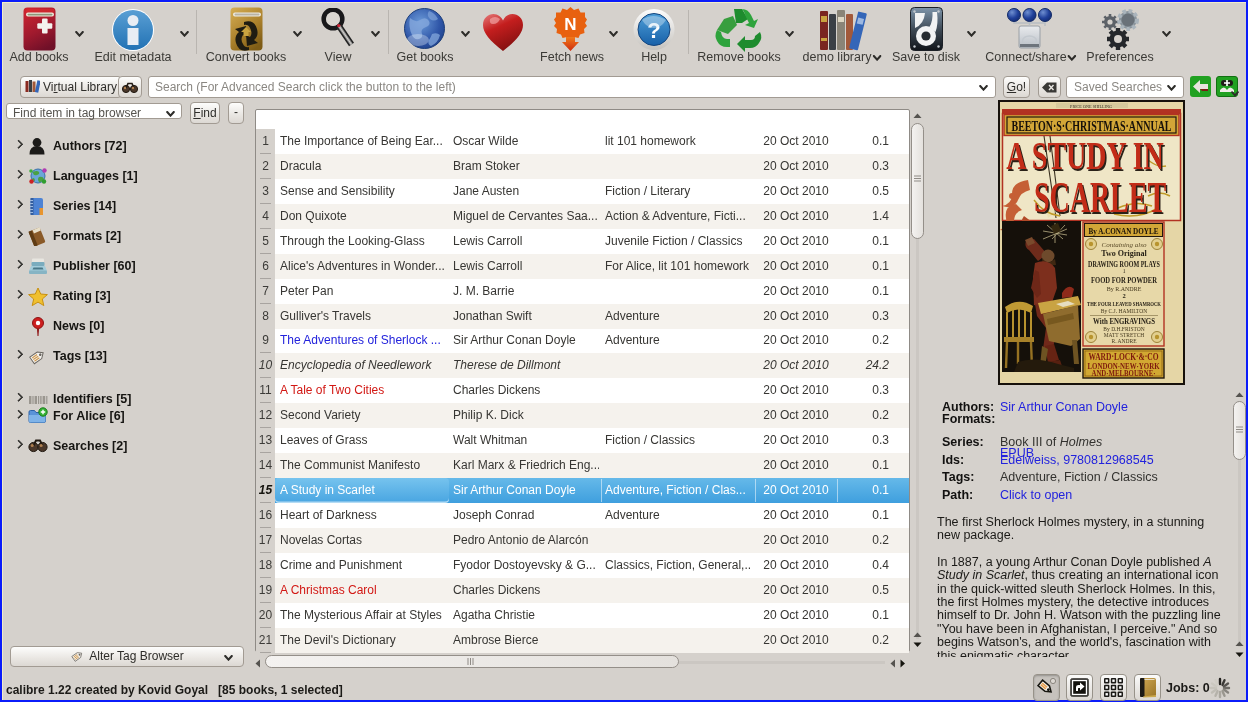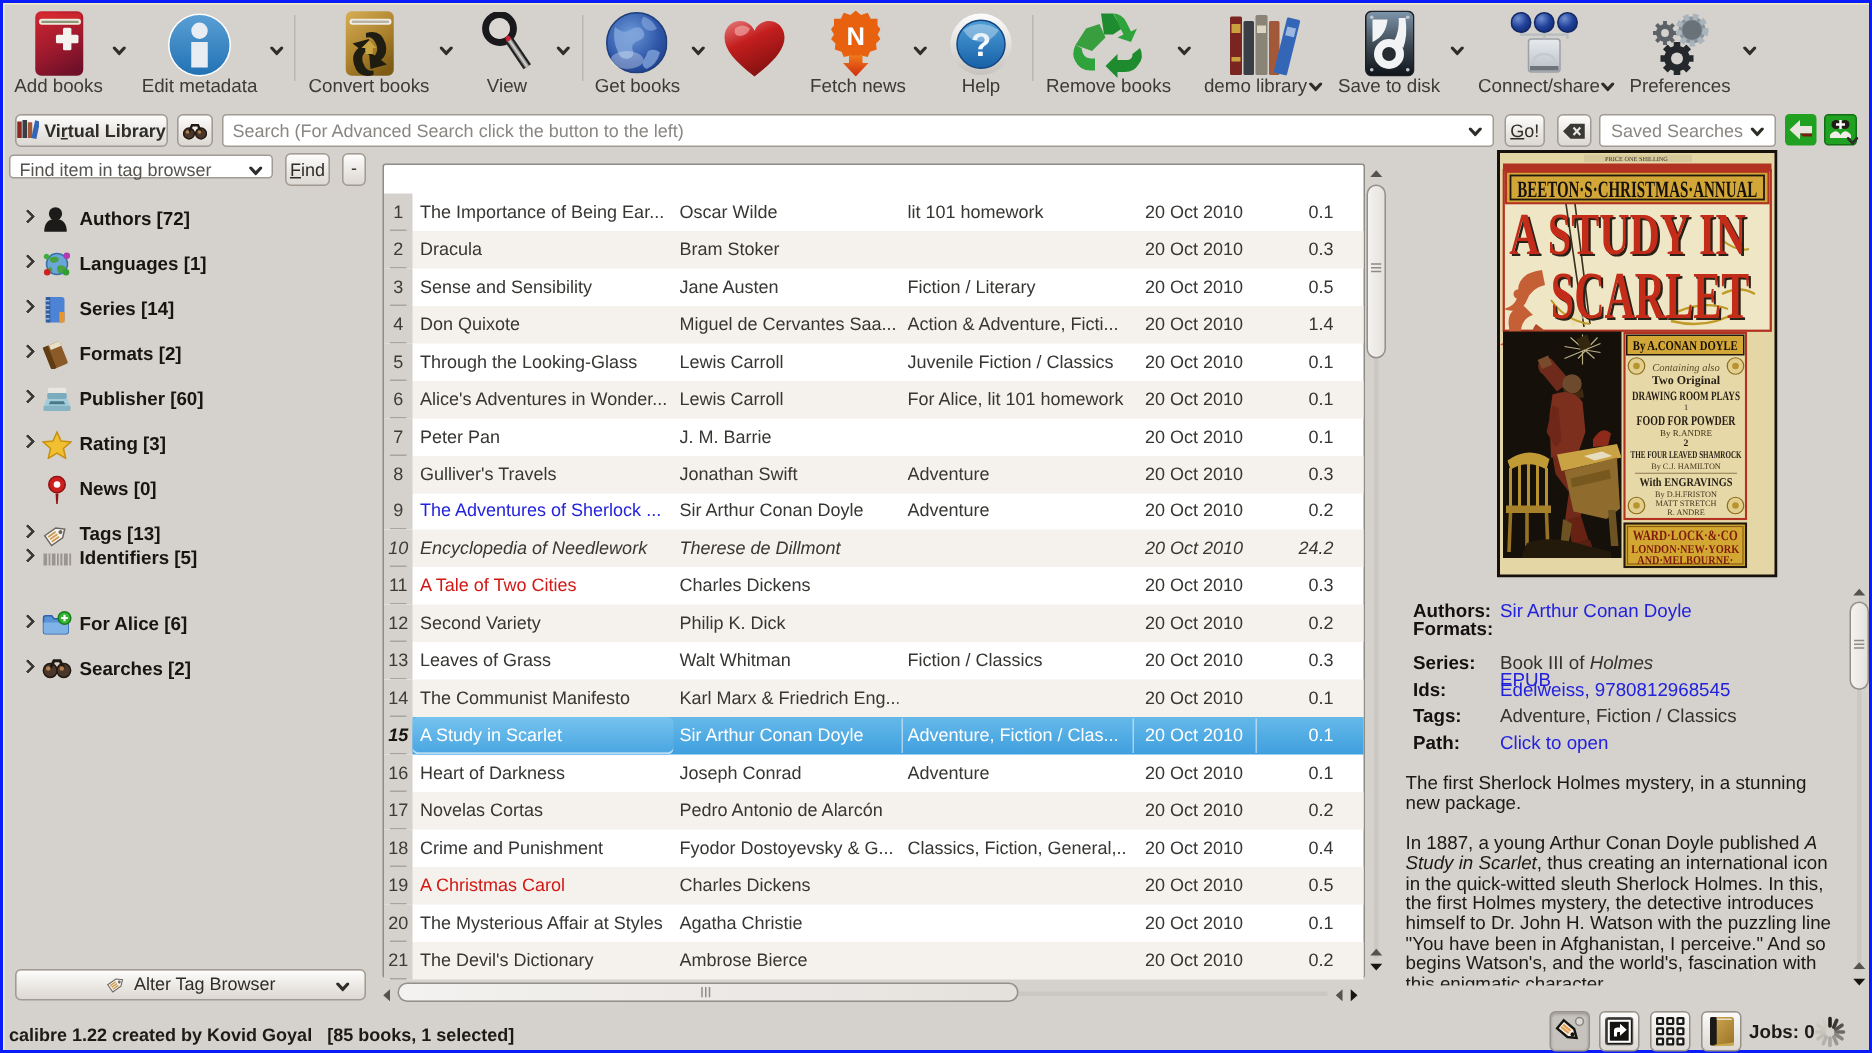--- a/index.html
+++ b/index.html
@@ -293,21 +293,21 @@
         <circle cx="20" cy="31" r="4" fill="#d5d1cc"></circle>
       </g>
     </svg>
     <div class="tlabel" style="left:1118px;">Preferences</div>
     <svg class="darr" style="left:1160px;" viewBox="0 0 9 6">
         <path d="M1.2 1 L4.5 4.6 L7.8 1" stroke="#2e2d2a" stroke-width="2.1" fill="none" stroke-linecap="round"></path>
       </svg>
   </div>
 
   <div id="searchrow">
-    <div class="btn" style="left:8px;top:74px;width:102px;height:22px;line-height:20px;font-weight:bold;">
+    <div class="btn" style="left:18px;top:74px;width:102px;height:22px;line-height:20px;">
       <svg width="15" height="13" viewBox="0 0 15 13" style="vertical-align:-2px;margin-right:3px;">
         <rect x="0.5" y="1" width="3" height="11" fill="#8a2a20"></rect>
         <rect x="4" y="0" width="3" height="12" fill="#3a3f45"></rect>
         <rect x="7.5" y="1.5" width="3" height="10.5" fill="#a2593a"></rect>
         <g transform="rotate(12 13 7)">
             <rect x="11" y="0.5" width="3.4" height="12" fill="#3466b8"></rect>
           </g>
       </svg><span style="color:#2e2d2a;">Vi<u>r</u>tual Library</span>
     </div>
     <div class="btn" style="left:116px;top:74px;width:24px;height:22px;">
@@ -437,21 +437,21 @@
       <span class="tar"></span>
       <svg width="19" height="19" viewBox="0 0 19 19">
           <g transform="rotate(-35 9 10)">
             <path d="M3 6 L12 6 L16.5 10 L12 14 L3 14 Z" fill="#f4f2ee" stroke="#6a6660"></path>
             <circle cx="13" cy="10" r="1.3" fill="#6a6660"></circle>
             <path d="M4.5 8 L10.5 8 M4.5 10 L10.5 10 M4.5 12 L10.5 12" stroke="#d09a50" stroke-width="1.2"></path>
           </g>
         </svg>
       <span class="tlab">Tags [13]</span>
     </div>
-    <div class="trow" style="top:356px;padding-left:44px;">
+    <div class="trow" style="top:383px;padding-left:44px;">
       <span class="tar"></span>
       <svg width="20" height="19" viewBox="0 0 20 19">
           <g fill="#9a968f">
             <rect x="1" y="6" width="2.4" height="8"></rect>
             <rect x="4.4" y="6" width="1.2" height="8"></rect>
             <rect x="6.6" y="6" width="2.4" height="8"></rect>
             <rect x="10" y="6" width="1.2" height="8"></rect>
             <rect x="12.2" y="6" width="1.4" height="8"></rect>
             <rect x="14.6" y="6" width="2.6" height="8"></rect>
             <rect x="18.2" y="6" width="1.2" height="8"></rect>

